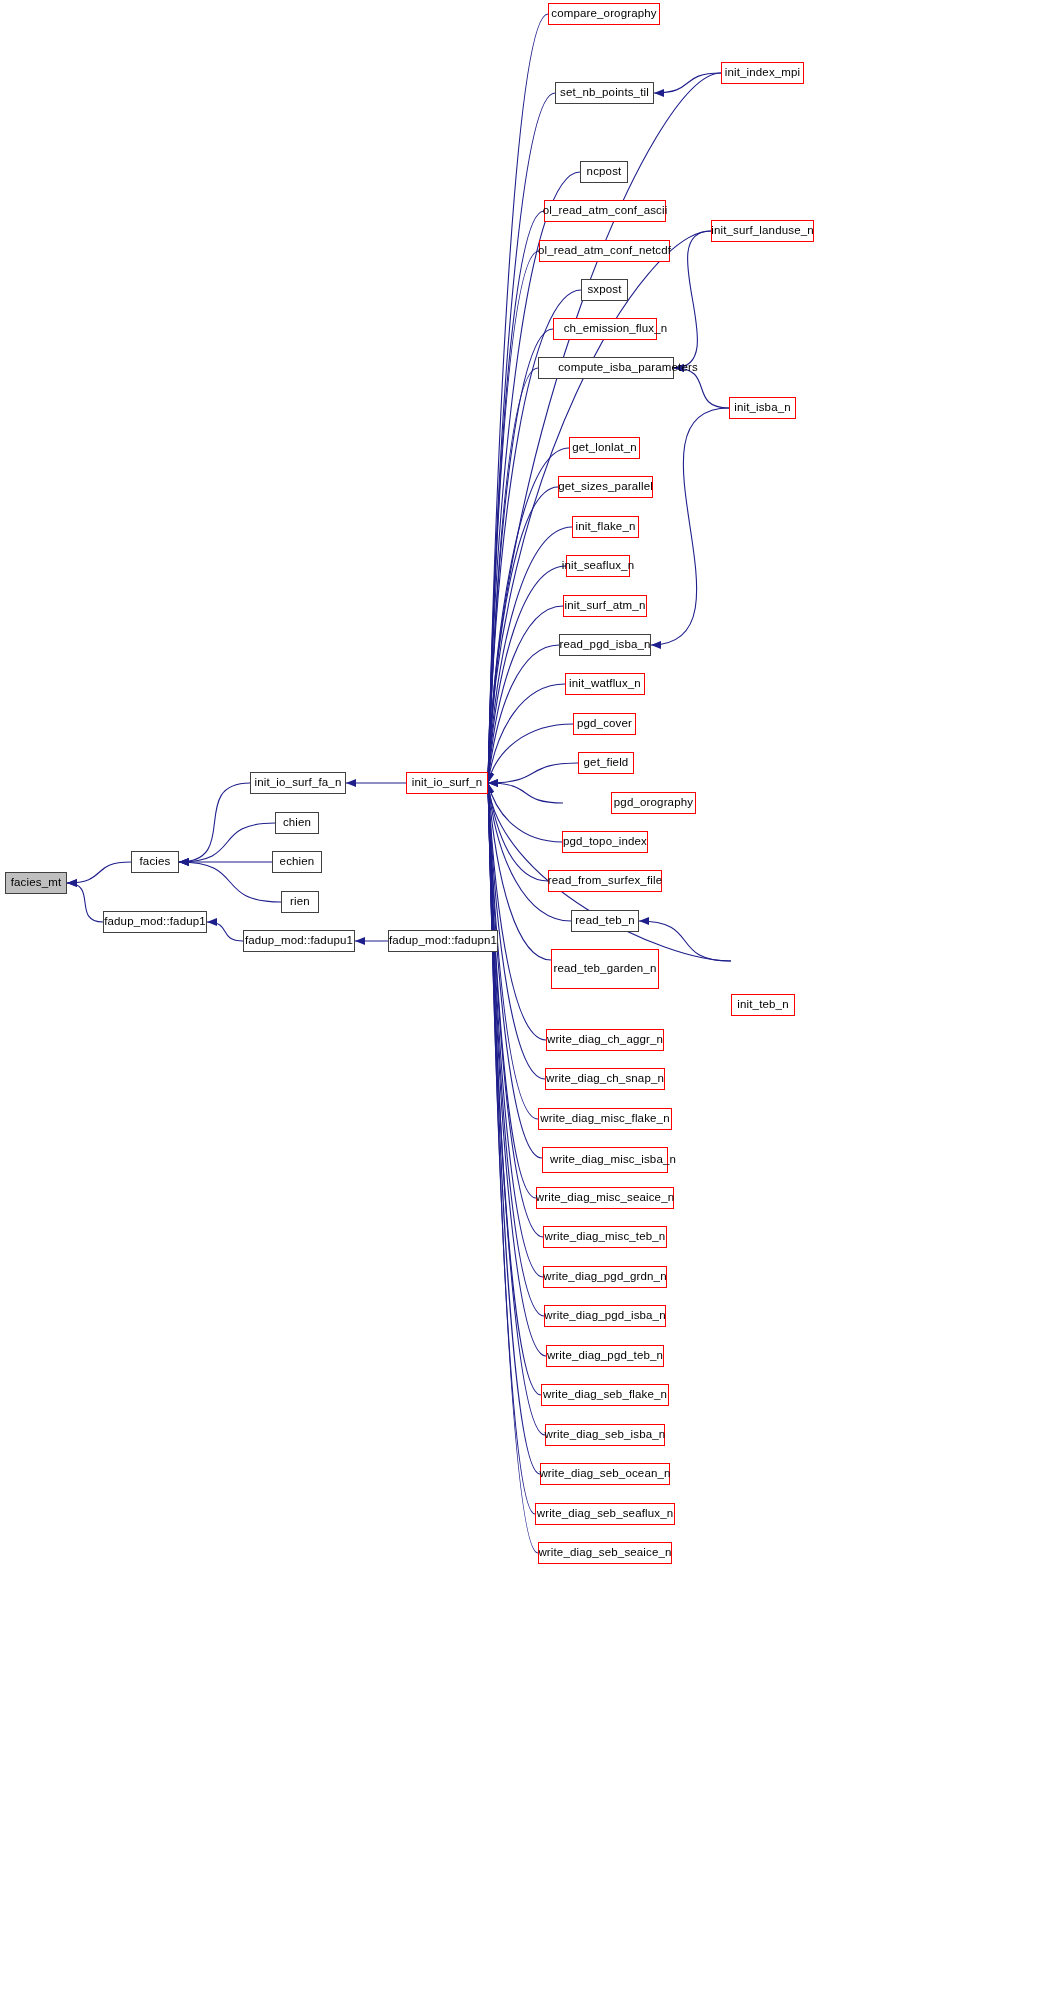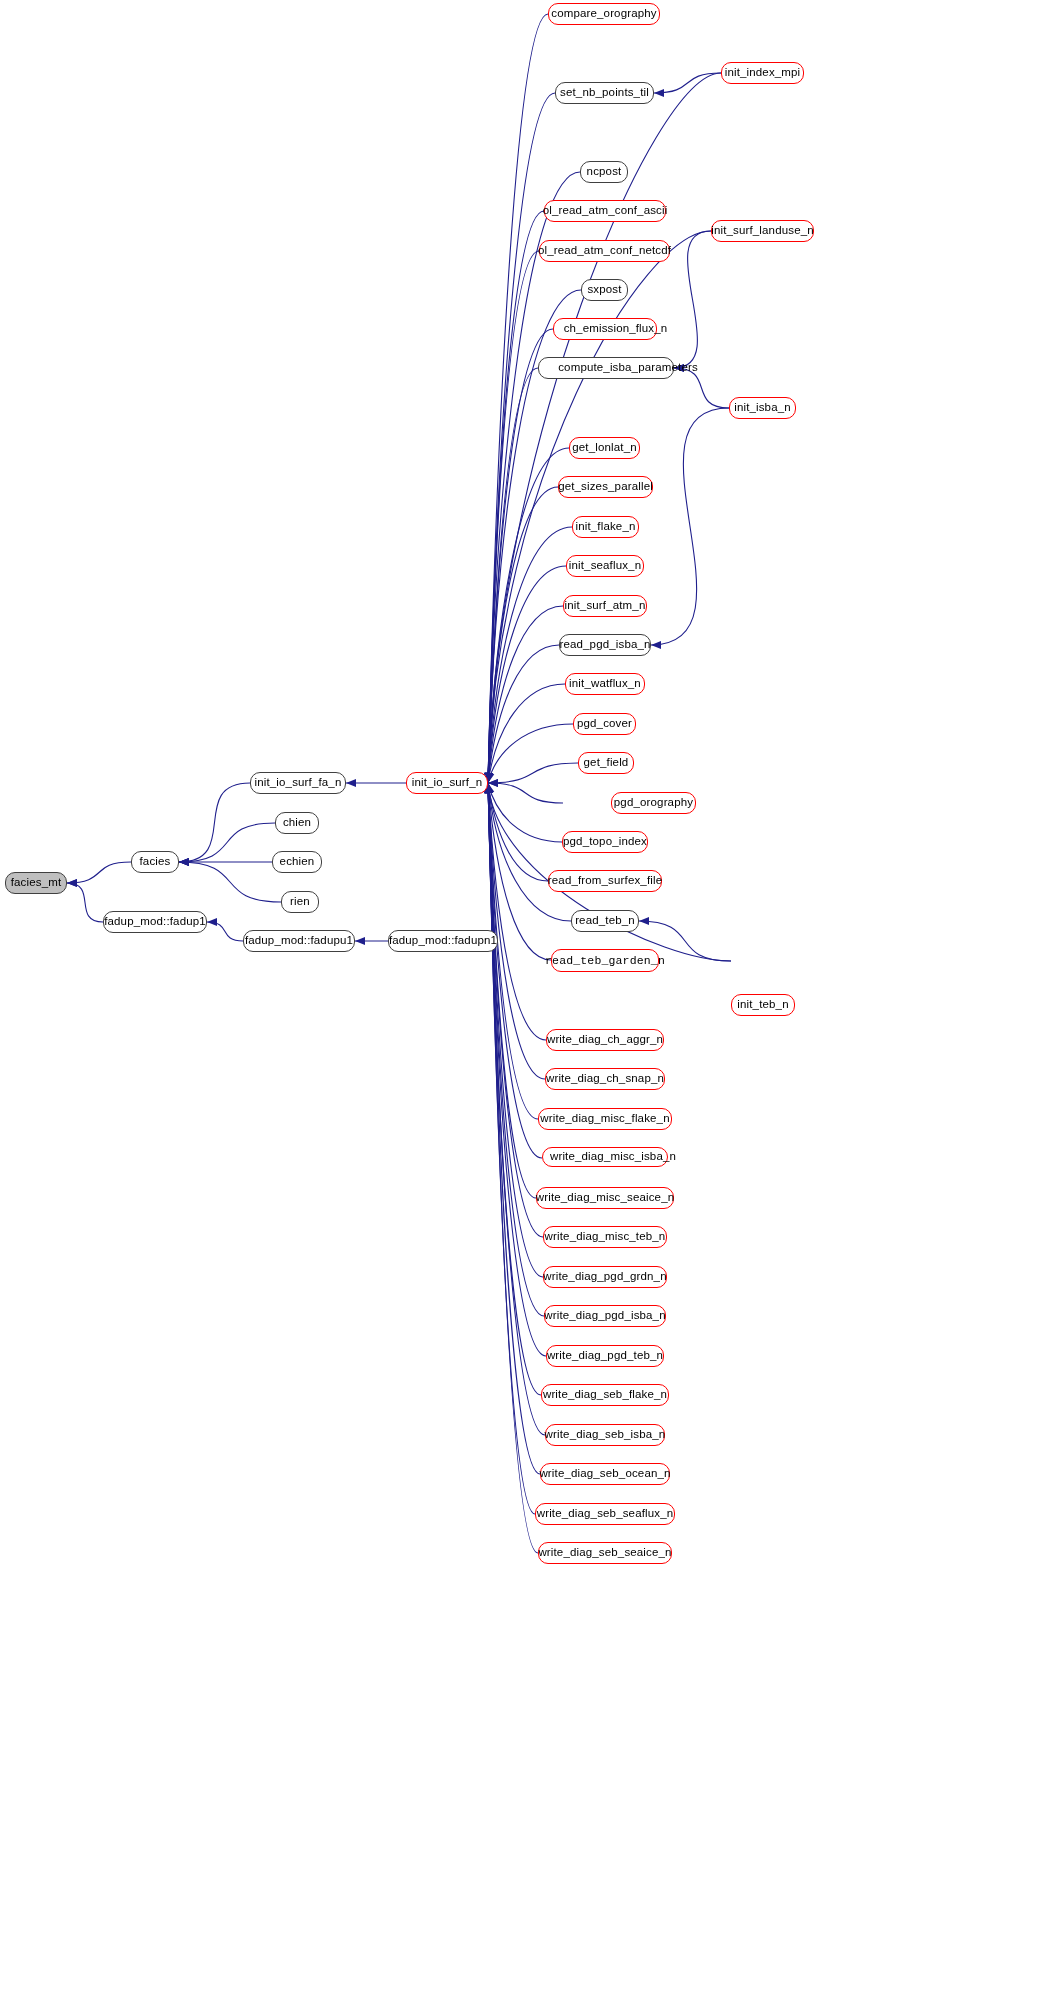--- a/index.html
+++ b/index.html
@@ -17,21 +17,20 @@
     box-sizing:border-box;
     display:flex;align-items:center;justify-content:center;
     font-size:11.5px;
     line-height:1;
     letter-spacing:0.15px;
     color:#000000;
     background:#ffffff;
     white-space:nowrap;
     height:22px;
     cursor:pointer;
-    border-radius:10px;
   }
   .node.red{border:1px solid #ff0000;}
   .node.dark{border:1px solid #404040;}
   .node.focus{border:1px solid #404040;background:#bfbfbf;}
   .node span{pointer-events:none;}
 </style>
 </head>
 <body>
 
 <div id="canvas">
@@ -200,21 +199,21 @@
       </div>
       <div class="node red" style="left: 569px; top: 437px; width: 71px; height: 22px;">
         <span>get_lonlat_n</span>
       </div>
       <div class="node red" style="left: 558px; top: 476px; width: 95px; height: 22px;">
         <span>get_sizes_parallel</span>
       </div>
       <div class="node red" style="left: 572px; top: 516px; width: 67px; height: 22px;">
         <span>init_flake_n</span>
       </div>
-      <div class="node red" style="left: 566px; top: 555px; width: 78px; height: 22px;">
+      <div class="node red" style="left: 566px; top: 555px; width: 64px; height: 22px;">
         <span>init_seaflux_n</span>
       </div>
       <div class="node red" style="left: 563px; top: 595px; width: 84px; height: 22px;">
         <span>init_surf_atm_n</span>
       </div>
       <div class="node dark" style="left: 559px; top: 634px; width: 92px; height: 22px;">
         <span>read_pgd_isba_n</span>
       </div>
       <div class="node red" style="left: 565px; top: 673px; width: 80px; height: 22px;">
         <span>init_watflux_n</span>
@@ -230,33 +229,33 @@
       </div>
       <div class="node red" style="left: 562px; top: 831px; width: 86px; height: 22px;">
         <span>pgd_topo_index</span>
       </div>
       <div class="node red" style="left: 548px; top: 870px; width: 114px; height: 22px;">
         <span>read_from_surfex_file</span>
       </div>
       <div class="node dark" style="left: 571px; top: 910px; width: 68px; height: 22px;">
         <span>read_teb_n</span>
       </div>
-      <div class="node red" style="left: 551px; top: 949px; width: 108px; height: 23px; font-family: Liberation Mono, monospace;">
+      <div class="node red" style="left: 551px; top: 949px; width: 108px; height: 40px;">
         <span>read_teb_garden_n</span>
       </div>
       <div class="node red" style="left: 546px; top: 1029px; width: 118px; height: 22px;">
         <span>write_diag_ch_aggr_n</span>
       </div>
       <div class="node red" style="left: 545px; top: 1068px; width: 120px; height: 22px;">
         <span>write_diag_ch_snap_n</span>
       </div>
       <div class="node red" style="left: 538px; top: 1108px; width: 134px; height: 22px;">
         <span>write_diag_misc_flake_n</span>
       </div>
-      <div class="node red" style="left: 542px; top: 1147px; width: 126px; height: 20px; padding-left: 16px;">
+      <div class="node red" style="left: 542px; top: 1147px; width: 126px; height: 26px; padding-left: 16px;">
         <span>write_diag_misc_isba_n</span>
       </div>
       <div class="node red" style="left: 536px; top: 1187px; width: 138px; height: 22px;">
         <span>write_diag_misc_seaice_n</span>
       </div>
       <div class="node red" style="left: 543px; top: 1226px; width: 124px; height: 22px;">
         <span>write_diag_misc_teb_n</span>
       </div>
       <div class="node red" style="left: 543px; top: 1266px; width: 124px; height: 22px;">
         <span>write_diag_pgd_grdn_n</span>

